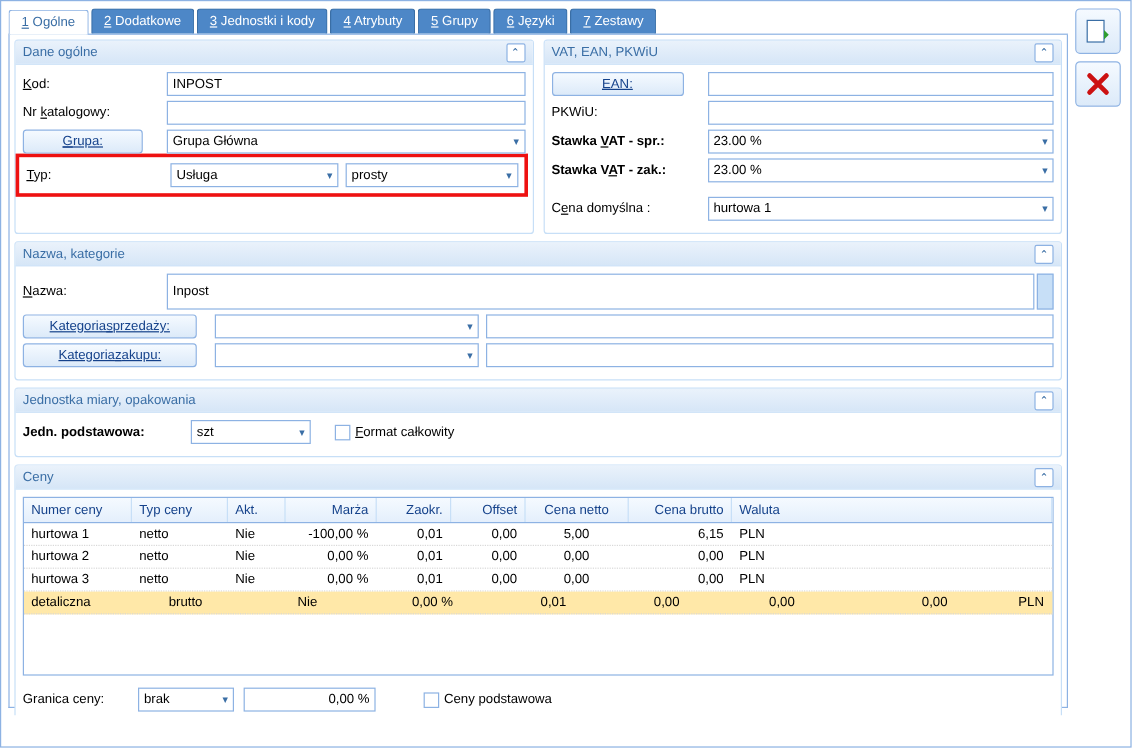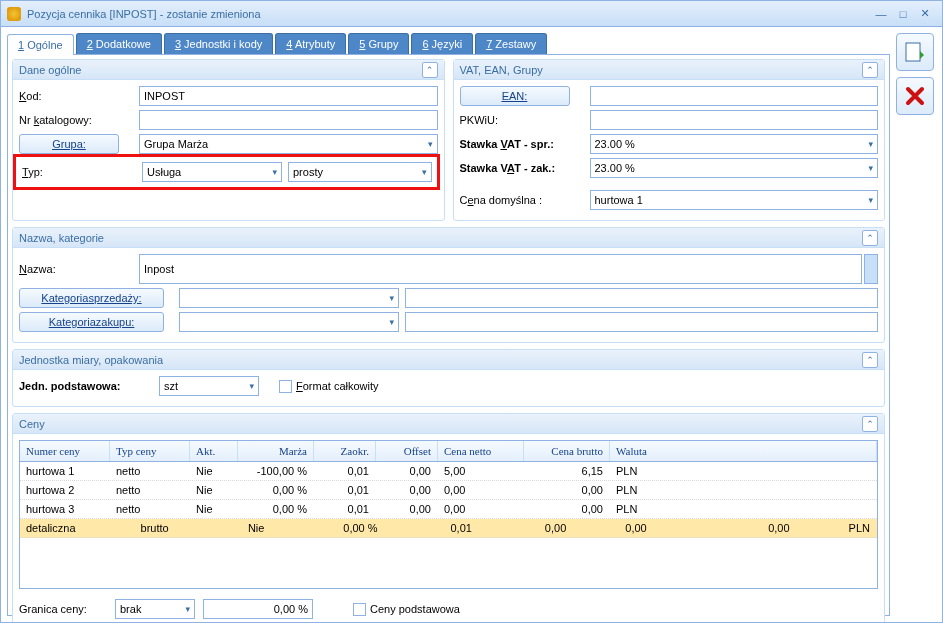--- a/index.html
+++ b/index.html
@@ -26,41 +26,34 @@
   .fld label { width: 120px; color: #000; }
   .fld label u { text-decoration: underline; }
   .input { flex: 1; height: 20px; border: 1px solid #8db2e3; background: #fff; padding: 0 4px; display: flex; align-items: center; }
   .input.sel { position: relative; }
   .input.sel::after { content: "▾"; position: absolute; right: 4px; color: #3a6ea5; font-size: 9px; }
   .btnlink { background: linear-gradient(#f5faff,#dceaf9); border: 1px solid #8db2e3; height: 20px; padding: 0 18px; border-radius: 3px; color: #15428b; text-decoration: underline; display: inline-flex; align-items: center; cursor: pointer; }
   .redbox { border: 3px solid #e11; padding: 1px; margin: -4px -2px 0 -6px; }
   .fld.inred { margin: 0; padding: 4px 4px 4px 5px; align-items: center; }
   .table { width: 100%; border: 1px solid #8db2e3; }
   .thead { display: flex; background: linear-gradient(#f5faff,#e4effc); border-bottom: 1px solid #8db2e3; }
-  .th { padding: 4px 6px; border-right: 1px solid #c7dff7; color: #15428b; font-family: Liberation Serif, serif; }
+  .th { padding: 4px 6px; border-right: 1px solid #c7dff7; color: #15428b; }
   .tr { display: flex; border-bottom: 1px dotted #d8d8d8; }
   .td { padding: 3px 6px; border-right: 1px dotted transparent; }
   .tr.sel { background: #ffe8a8; gap: 46px; }
   .tr.sel .td { }
-  .col0{width:90px}.col1{width:80px}.col2{width:48px}.col3{width:76px;text-align:right}.col4{width:62px;text-align:right}.col5{width:62px;text-align:right}.col6{width:86px;text-align:left}.col7{width:86px;text-align:right}.col8{flex:1}
+  .col0{width:90px}.col1{width:80px}.col2{width:48px}.col3{width:76px;text-align:right}.col4{width:62px;text-align:right}.col5{width:62px;text-align:right}.col6{width:86px;text-align:center}.col7{width:86px;text-align:right}.col8{flex:1}
   .chk { width: 13px; height: 13px; border: 1px solid #8db2e3; display: inline-block; margin-right: 4px; vertical-align: middle; }
   .gap{height:8px}
   .half{flex:1}
 </style>
 </head>
 <body>
 
 <div class="window">
-  <div class="titlebar">
-    <div class="ico"></div>
-    <div class="title">Pozycja cennika [INPOST] - zostanie zmieniona</div>
-    <div class="wbtn">—</div>
-    <div class="wbtn">□</div>
-    <div class="wbtn">✕</div>
-  </div>
   <div class="content">
     <div class="main">
       <div class="tabs" id="tabs">
           <div class="tab active"><u>1</u> Ogólne</div>
           <div class="tab"><u>2</u> Dodatkowe</div>
           <div class="tab"><u>3</u> Jednostki i kody</div>
           <div class="tab"><u>4</u> Atrybuty</div>
           <div class="tab"><u>5</u> Grupy</div>
           <div class="tab"><u>6</u> Języki</div>
           <div class="tab"><u>7</u> Zestawy</div>
@@ -77,35 +70,35 @@
               <div class="fld">
                   <label><u>K</u>od:</label>
                   <div class="input">INPOST</div>
                 </div>
               <div class="fld">
                   <label>Nr <u>k</u>atalogowy:</label>
                   <div class="input"></div>
                 </div>
               <div class="fld">
                   <label style="width:120px"><span class="btnlink" style="width:100px;justify-content:center"><u>G</u>rupa:</span></label>
-                  <div class="input sel">Grupa Marża</div>
+                  <div class="input sel">Grupa Główna</div>
                 </div>
               <div class="redbox">
                 <div class="fld inred">
                   <label><u>T</u>yp:</label>
                   <div class="input sel" style="flex:0 0 140px;margin-right:6px">Usługa</div>
                   <div class="input sel" style="flex:1">prosty</div>
                 </div>
               </div>
             </div>
           </div>
 
           <div class="panel half">
             <div class="phdr">
-                <span>VAT, EAN, Grupy</span>
+                <span>VAT, EAN, PKWiU</span>
                 <span class="chev">⌃</span>
               </div>
             <div class="pbody">
               <div class="fld">
                   <label style="width:130px"><span class="btnlink" style="width:110px;justify-content:center"><u>E</u>AN:</span></label>
                   <div class="input"></div>
                 </div>
               <div class="fld">
                   <label style="width:130px">PKWiU:</label>
                   <div class="input"></div>

